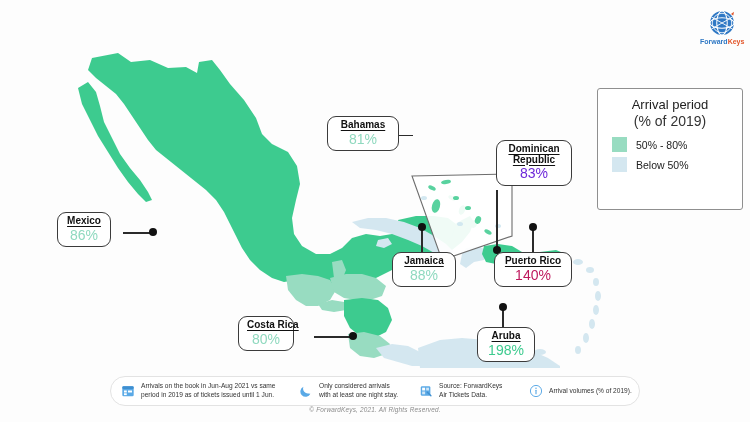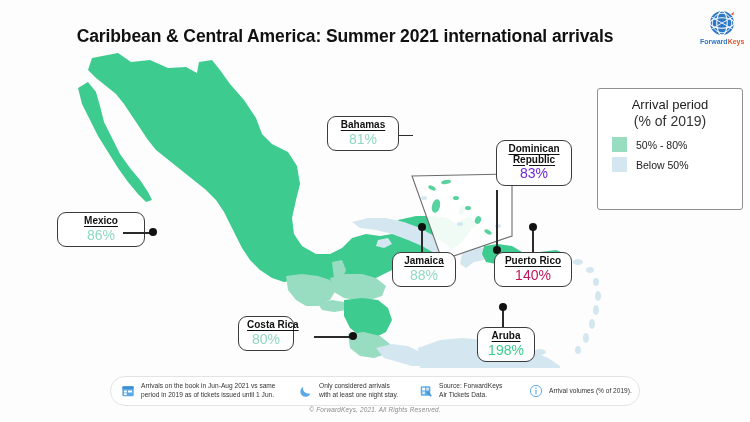--- a/index.html
+++ b/index.html
@@ -87,21 +87,20 @@
   .copyright{
     position:absolute;left:0;top:406px;width:750px;text-align:center;
     font-size:6.4px;font-style:italic;color:#8a8a8a;letter-spacing:0.2px;
   }
 </style>
 </head>
 <body>
 
 <div id="stage">
 
-  <div class="title">Caribbean &amp; Central America: Summer 2021 international arrivals</div>
 
   <div class="logo">
     <svg class="globe" viewBox="0 0 40 40">
       <circle cx="20" cy="20" r="16" fill="#2f78c4"></circle>
       <ellipse cx="20" cy="20" rx="16" ry="7" fill="none" stroke="#ffffff" stroke-width="1.4"></ellipse>
       <ellipse cx="20" cy="20" rx="7" ry="16" fill="none" stroke="#ffffff" stroke-width="1.4"></ellipse>
       <ellipse cx="20" cy="20" rx="13" ry="13" fill="none" stroke="#ffffff" stroke-width="1.1"></ellipse>
       <line x1="6" y1="12" x2="34" y2="28" stroke="#ffffff" stroke-width="1.2"></line>
       <line x1="6" y1="28" x2="34" y2="12" stroke="#ffffff" stroke-width="1.2"></line>
       <path d="M32 8 l4 -3 -1 5 z" fill="#e2562a"></path>
@@ -212,21 +211,21 @@
         </g>
         <g fill="#cfe6f0" opacity="0.9">
           <ellipse cx="424" cy="150" rx="3" ry="2"></ellipse>
           <ellipse cx="460" cy="176" rx="3" ry="2"></ellipse>
           <ellipse cx="498" cy="178" rx="3" ry="2"></ellipse>
         </g>
       </g>
     </svg>
   </div>
 
-  <div class="callout" style="left:57px;top:212px;width:88px;">
+  <div class="callout" style="left:57px;top:212px;width:54px;">
     <span class="cname">Mexico</span>
     <span class="cval" style="color:#8fd9bf;">86%</span>
   </div>
   <div class="leader" style="left:123px;top:232px;width:30px;height:1.6px;"></div>
   <div class="dot" style="left:149px;top:228px;"></div>
 
   <div class="callout" style="left:327px;top:116px;width:72px;">
     <span class="cname">Bahamas</span>
     <span class="cval" style="color:#8fd9bf;">81%</span>
   </div>

